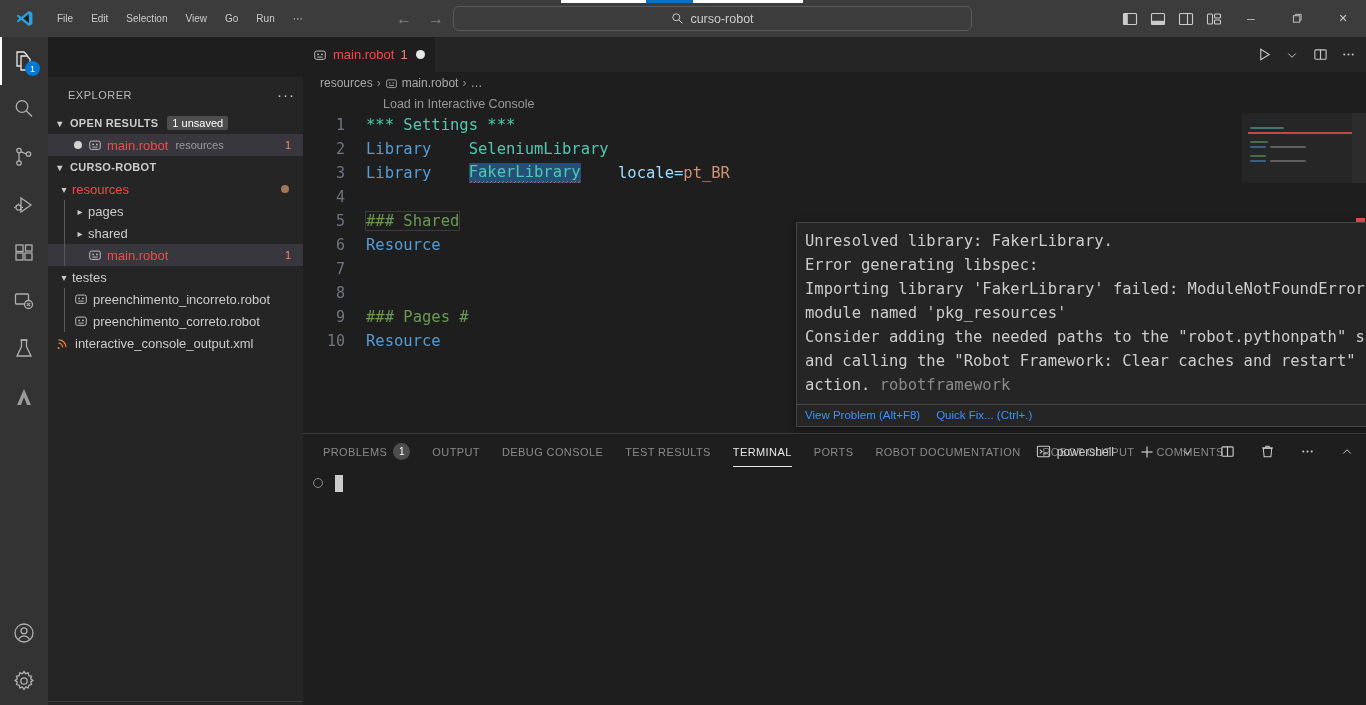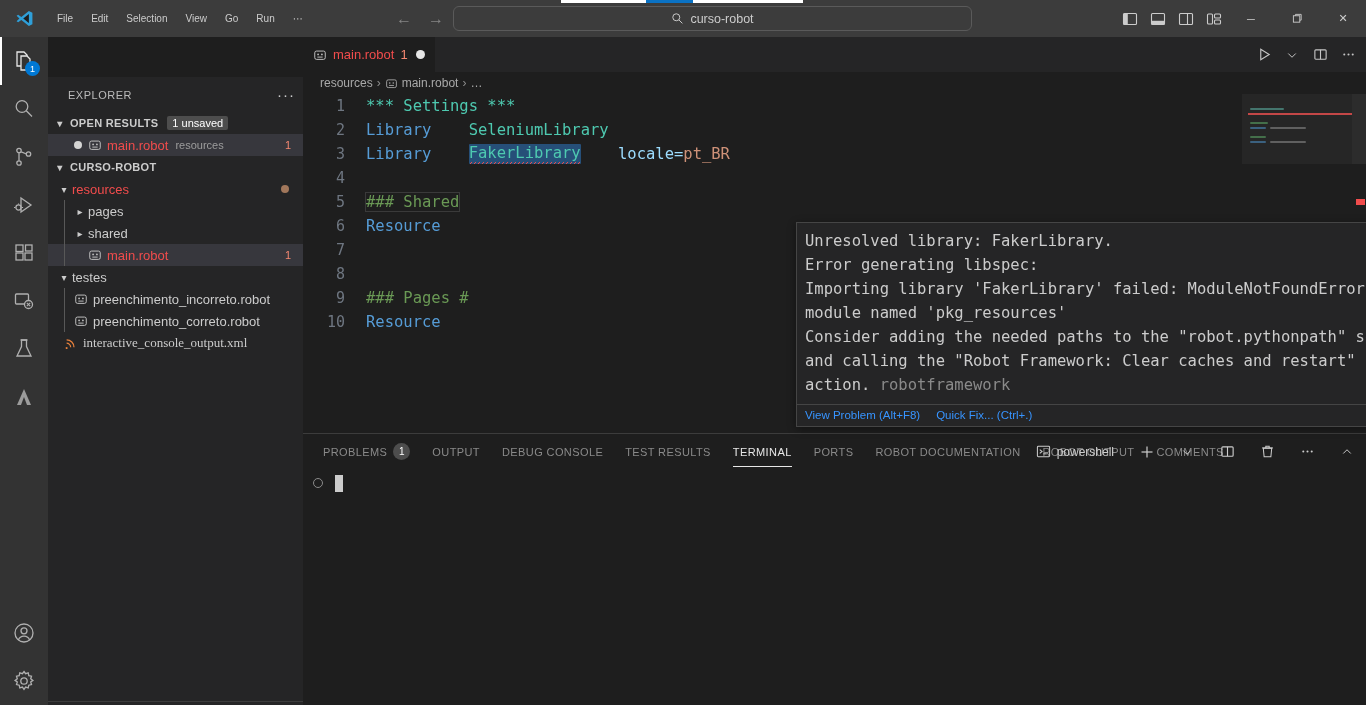--- a/index.html
+++ b/index.html
@@ -573,21 +573,21 @@
         <svg width="14" height="14" viewBox="0 0 16 16">
           <rect x="2" y="3.5" width="12" height="9.5" rx="2" fill="none" stroke="#c5c5c5" stroke-width="1.1"></rect>
           <circle cx="5.8" cy="7.4" r="1" fill="#c5c5c5"></circle>
           <circle cx="10.2" cy="7.4" r="1" fill="#c5c5c5"></circle>
           <line x1="5" y1="10.4" x2="11" y2="10.4" stroke="#c5c5c5" stroke-width="1.1"></line>
         </svg>
       </span>
       <span class="fname">preenchimento_correto.robot</span>
     </div>
 
-    <div class="row" style="padding-left:16px;font-family:Liberation Serif, serif;">
+    <div class="row" style="padding-left:8px;">
       <span>
         <svg width="14" height="14" viewBox="0 0 16 16">
           <path d="M3 12.5 a1.2 1.2 0 1 0 0.02 0 Z" fill="#e8813c"></path>
           <path d="M3 8.2 a4.6 4.6 0 0 1 4.6 4.6" fill="none" stroke="#e8813c" stroke-width="1.4"></path>
           <path d="M3 4.4 a8.4 8.4 0 0 1 8.4 8.4" fill="none" stroke="#e8813c" stroke-width="1.4"></path>
         </svg>
       </span>
       <span class="fname">interactive_console_output.xml</span>
     </div>
 
@@ -658,20 +658,21 @@
             <circle cx="10.2" cy="7.4" r="1" fill="#a9a9a9"></circle>
             <line x1="5" y1="10.4" x2="11" y2="10.4" stroke="#a9a9a9" stroke-width="1.1"></line>
           </svg>
         </span>
         <span>main.robot</span>
       </span>
       <span class="sep">›</span>
       <span class="bc-item">…</span>
     </div>
 
+    <div class="codelens">Load in Interactive Console</div>
 
     <div class="code-area">
 
       <div class="code-line">
         <span class="ln">1</span>
         <span class="code-txt tok-kw">*** Settings ***</span>
       </div>
 
       <div class="code-line">
         <span class="ln">2</span>

